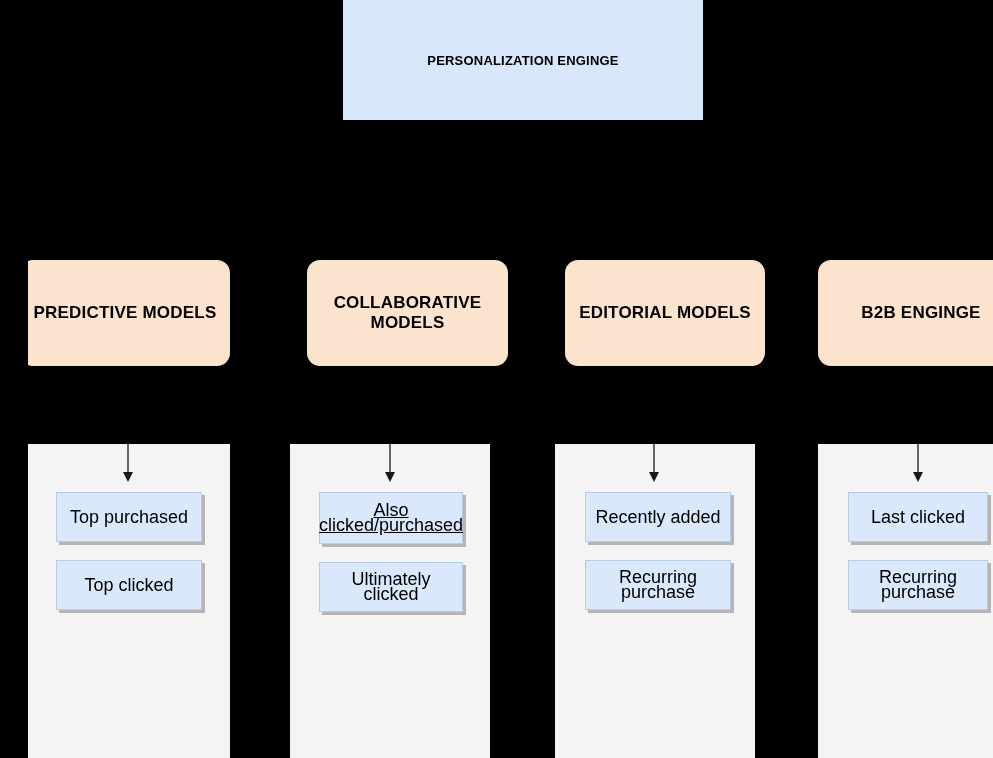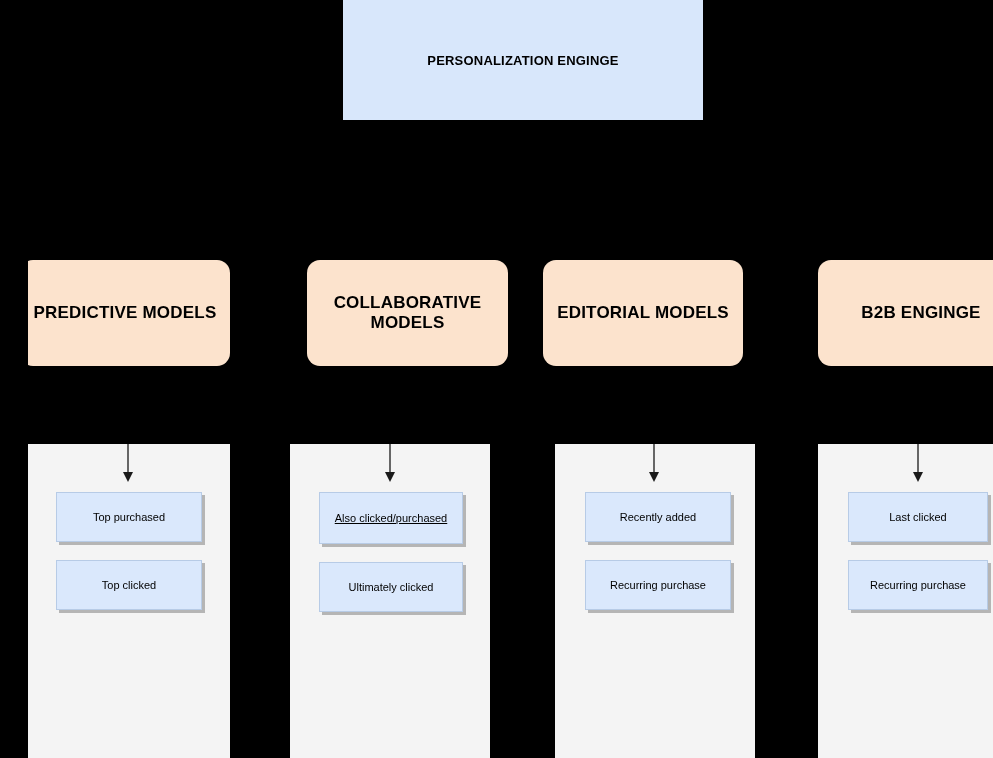--- a/index.html
+++ b/index.html
@@ -58,21 +58,21 @@
     font-weight: bold;
     color: #000000;
     text-align: center;
     letter-spacing: 0.2px;
     padding: 0 8px;
   }
 
   
   .col-0 { left: -8px;  width: 210px; }
   .col-1 { left: 279px; width: 201px; }
-  .col-2 { left: 515px; width: 200px; }
+  .col-2 { left: 537px; width: 200px; }
   .col-3 { left: 790px; width: 206px; }
 
   
   .panel {
     position: absolute;
     top: 444px;
     height: 314px;
     background: #f4f4f4;
     box-sizing: border-box;
   }
@@ -120,21 +120,21 @@
   .items.col-3 { left: 820px; width: 140px; }
 
   .item-box {
     background: #dae8fc;
     border: 1px solid #b7cbe6;
     box-shadow: 3px 3px 0 0 rgba(130,130,130,0.55);
     display: flex;
     align-items: center;
     justify-content: center;
     text-align: center;
-    font-size: 11px;
+    font-size: 18px;
     color: #000000;
     line-height: 15px;
     box-sizing: border-box;
     height: 50px;
     margin-bottom: 18px;
     padding: 2px 4px;
   }
   .item-box.tall { height: 52px; text-decoration: underline; }
 </style>
 </head>

